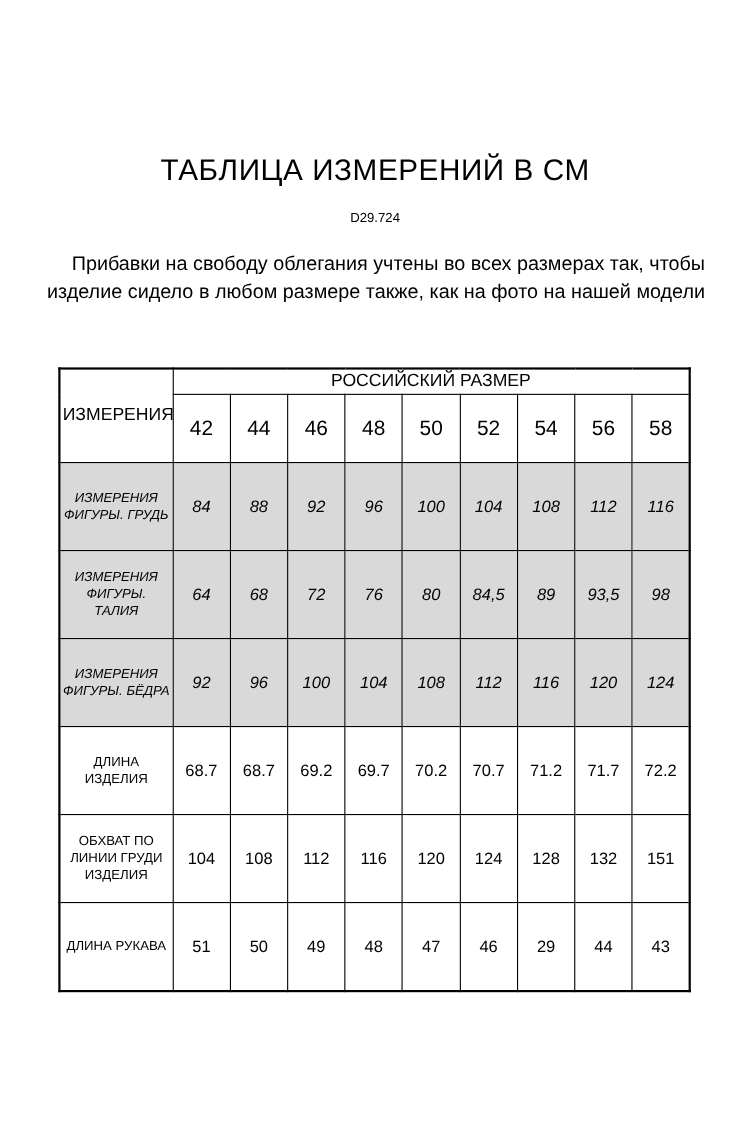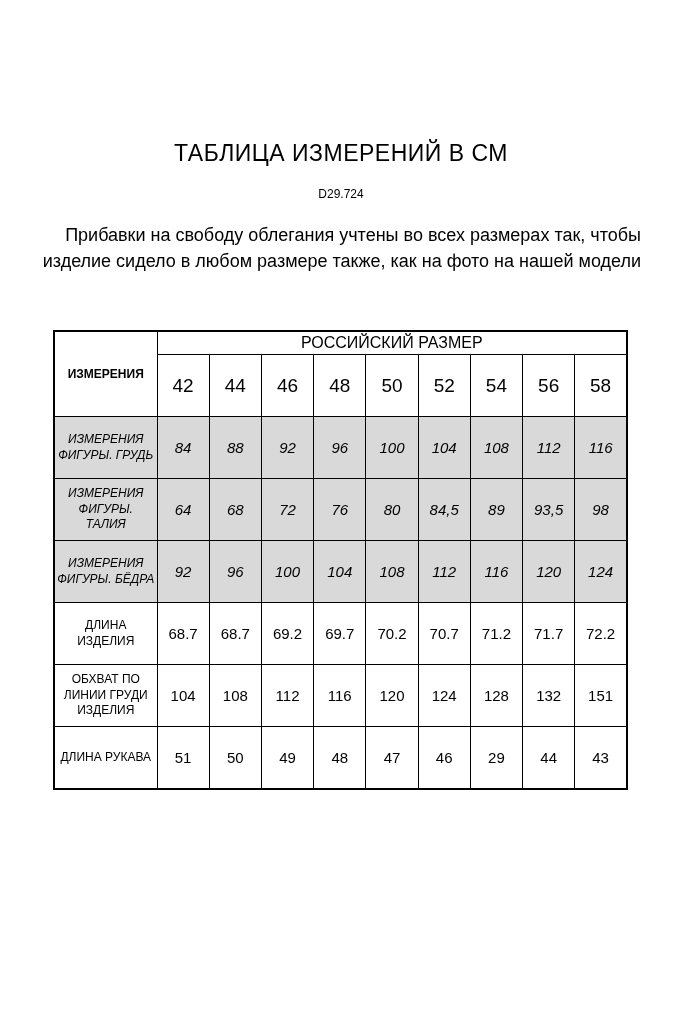--- a/index.html
+++ b/index.html
@@ -17,21 +17,21 @@
     width: 682px;
     height: 1024px;
     overflow: hidden;
     font-family: "Liberation Sans", sans-serif;
     color: var(--text-color);
   }
   .page-title {
     margin: 0;
     padding-top: 140px;
     text-align: center;
-    font-size: 23px;
+    font-size: 27px;
     font-weight: 400;
     letter-spacing: 0.5px;
   }
   .article-code {
     margin-top: 20px;
     text-align: center;
     font-size: 12px;
     font-weight: 400;
   }
   .note-text {
@@ -49,35 +49,35 @@
     border: 2px solid var(--border-color);
   }
   .size-table th, .size-table td {
     border: 1px solid var(--border-color);
     text-align: center;
     vertical-align: middle;
     padding: 2px;
     overflow: hidden;
   }
   .corner-header {
-    font-size: 12px;
-    font-weight: 700;
+    font-size: 16px;
+    font-weight: 400;
   }
   .group-header {
     height: 17px;
     font-size: 16px;
     font-weight: 400;
     padding: 1px;
   }
   .size-cell {
     height: 62px;
     font-size: 19px;
     font-weight: 400;
   }
-  tbody tr { height: 62px; margin-top: 36px; }
+  tbody tr { height: 80px; margin-top: 36px; }
   .row-label {
     font-size: 12px;
     font-weight: 400;
     line-height: 1.3;
   }
   .value-cell { font-size: 15px; }
   tr.shaded-row { background: var(--shaded-bg); }
   tr.shaded-row .row-label,
   tr.shaded-row .value-cell { font-style: italic; }
 </style>

